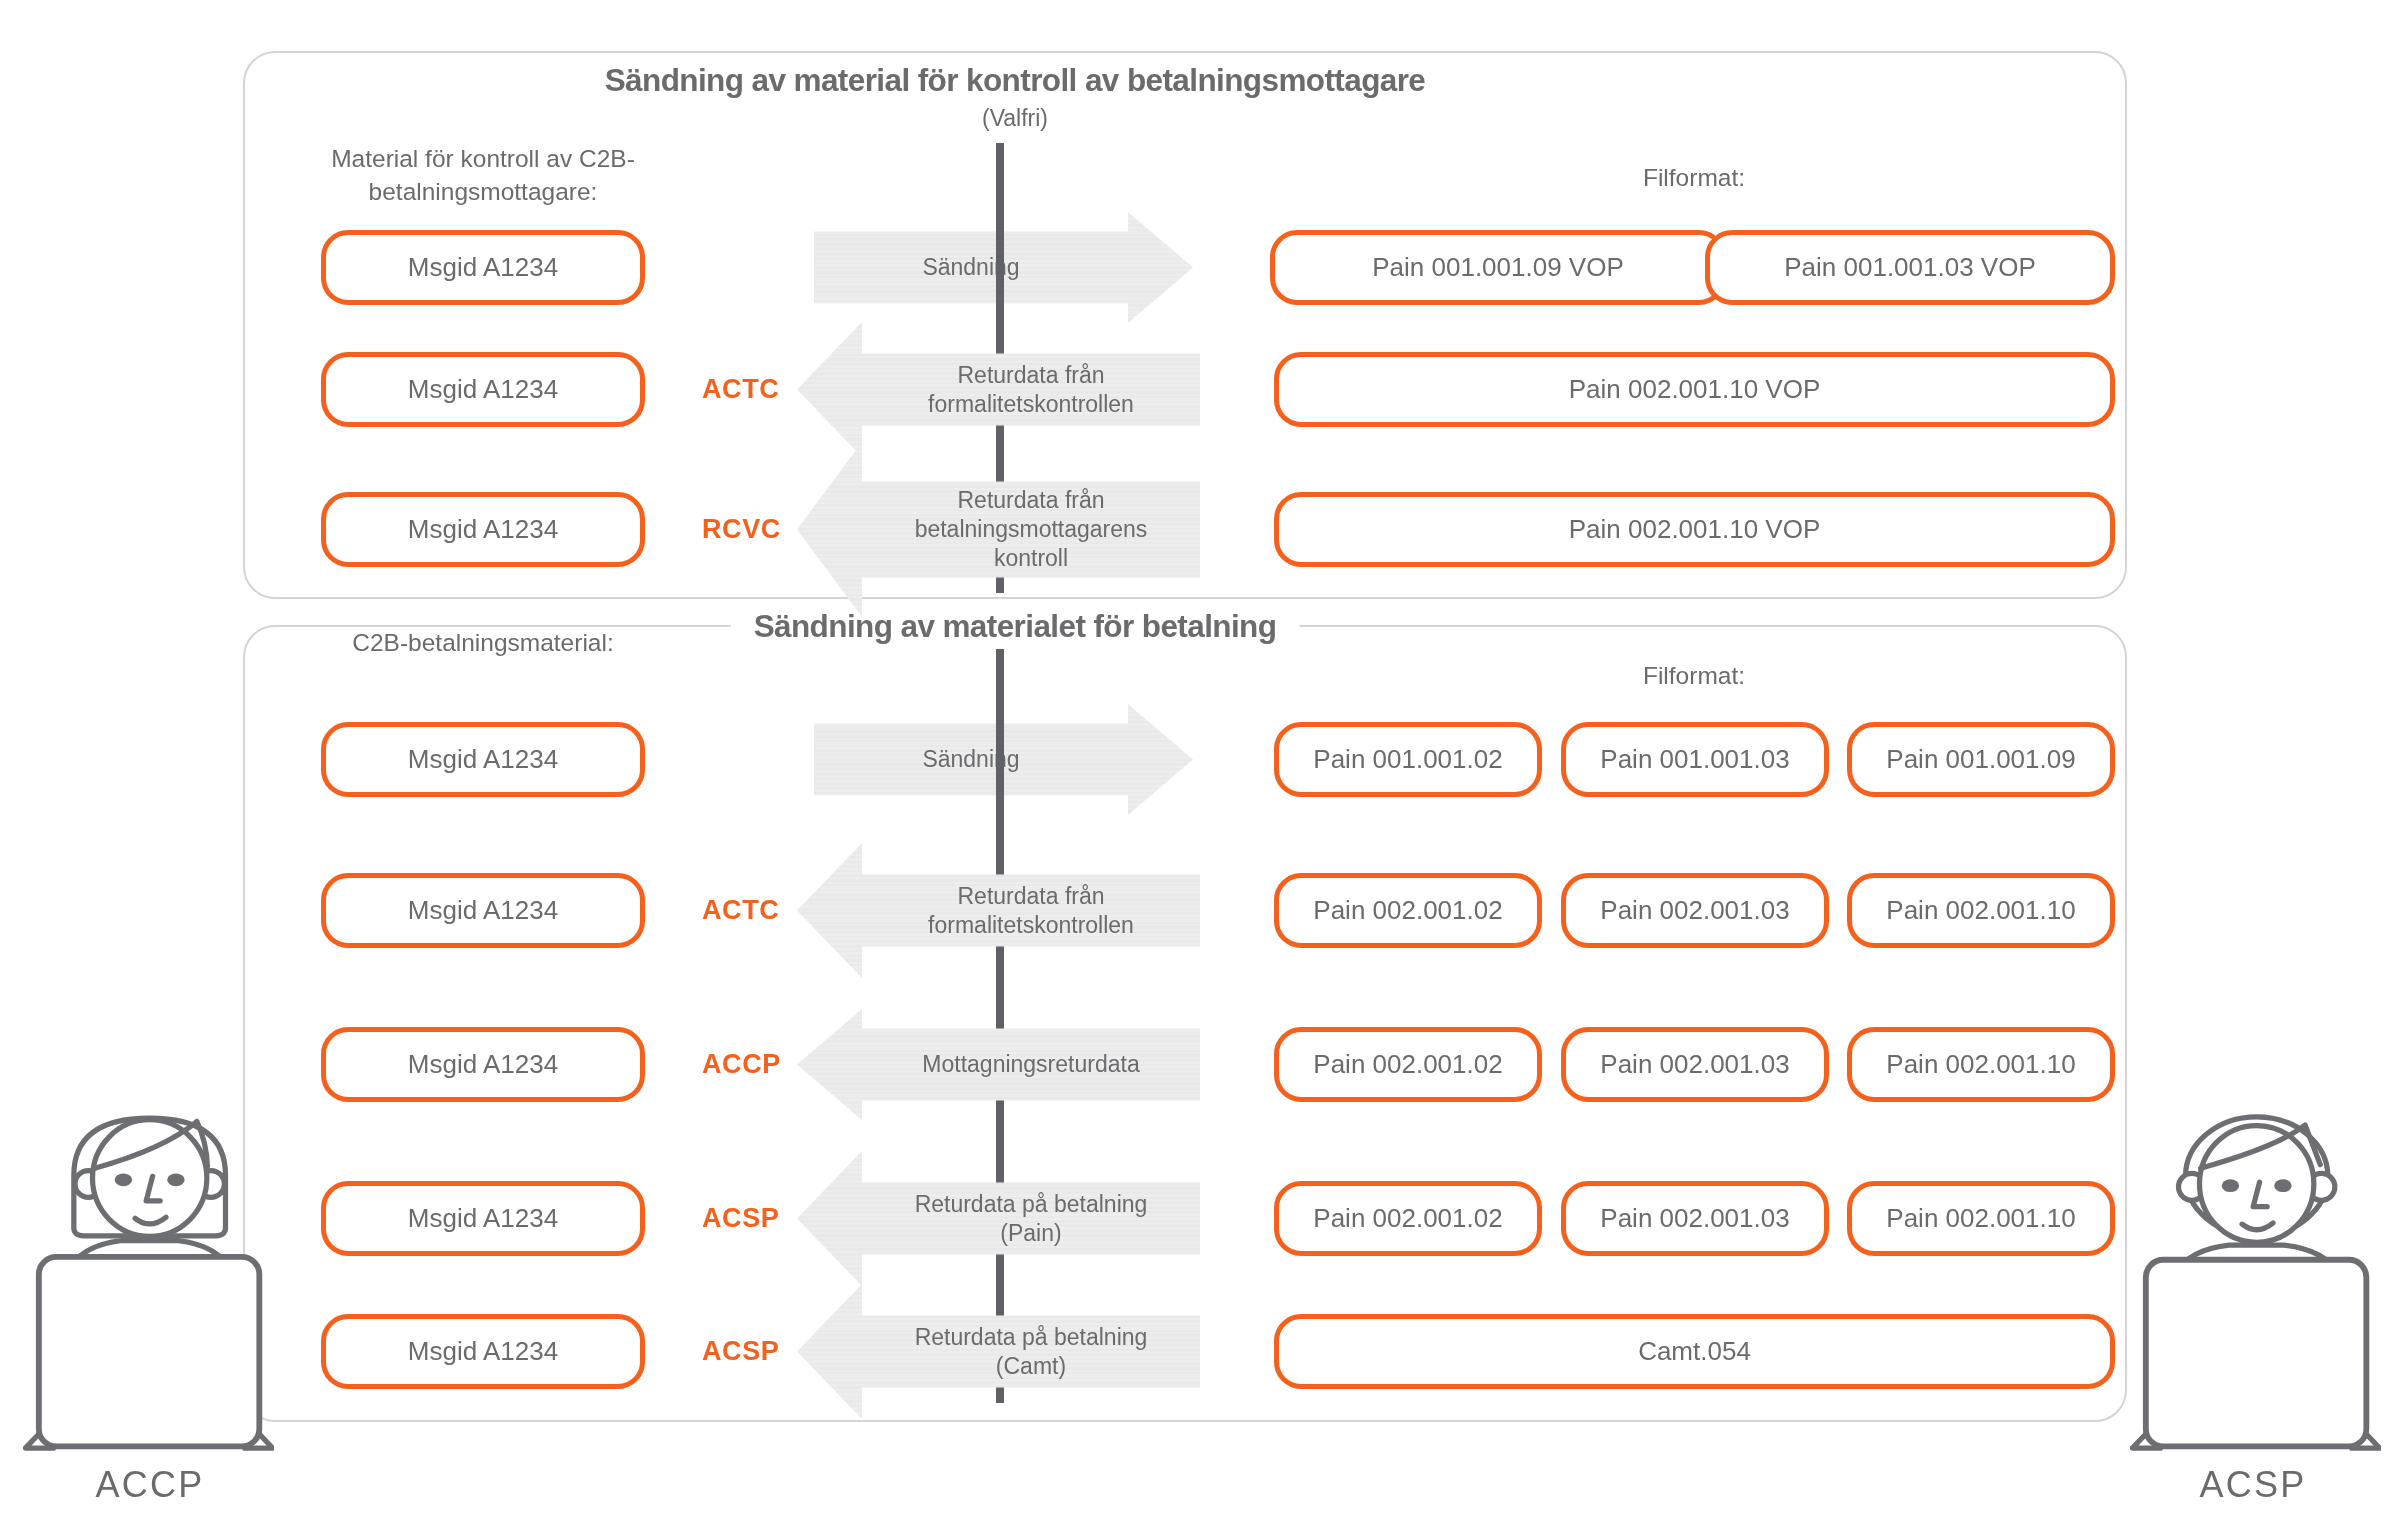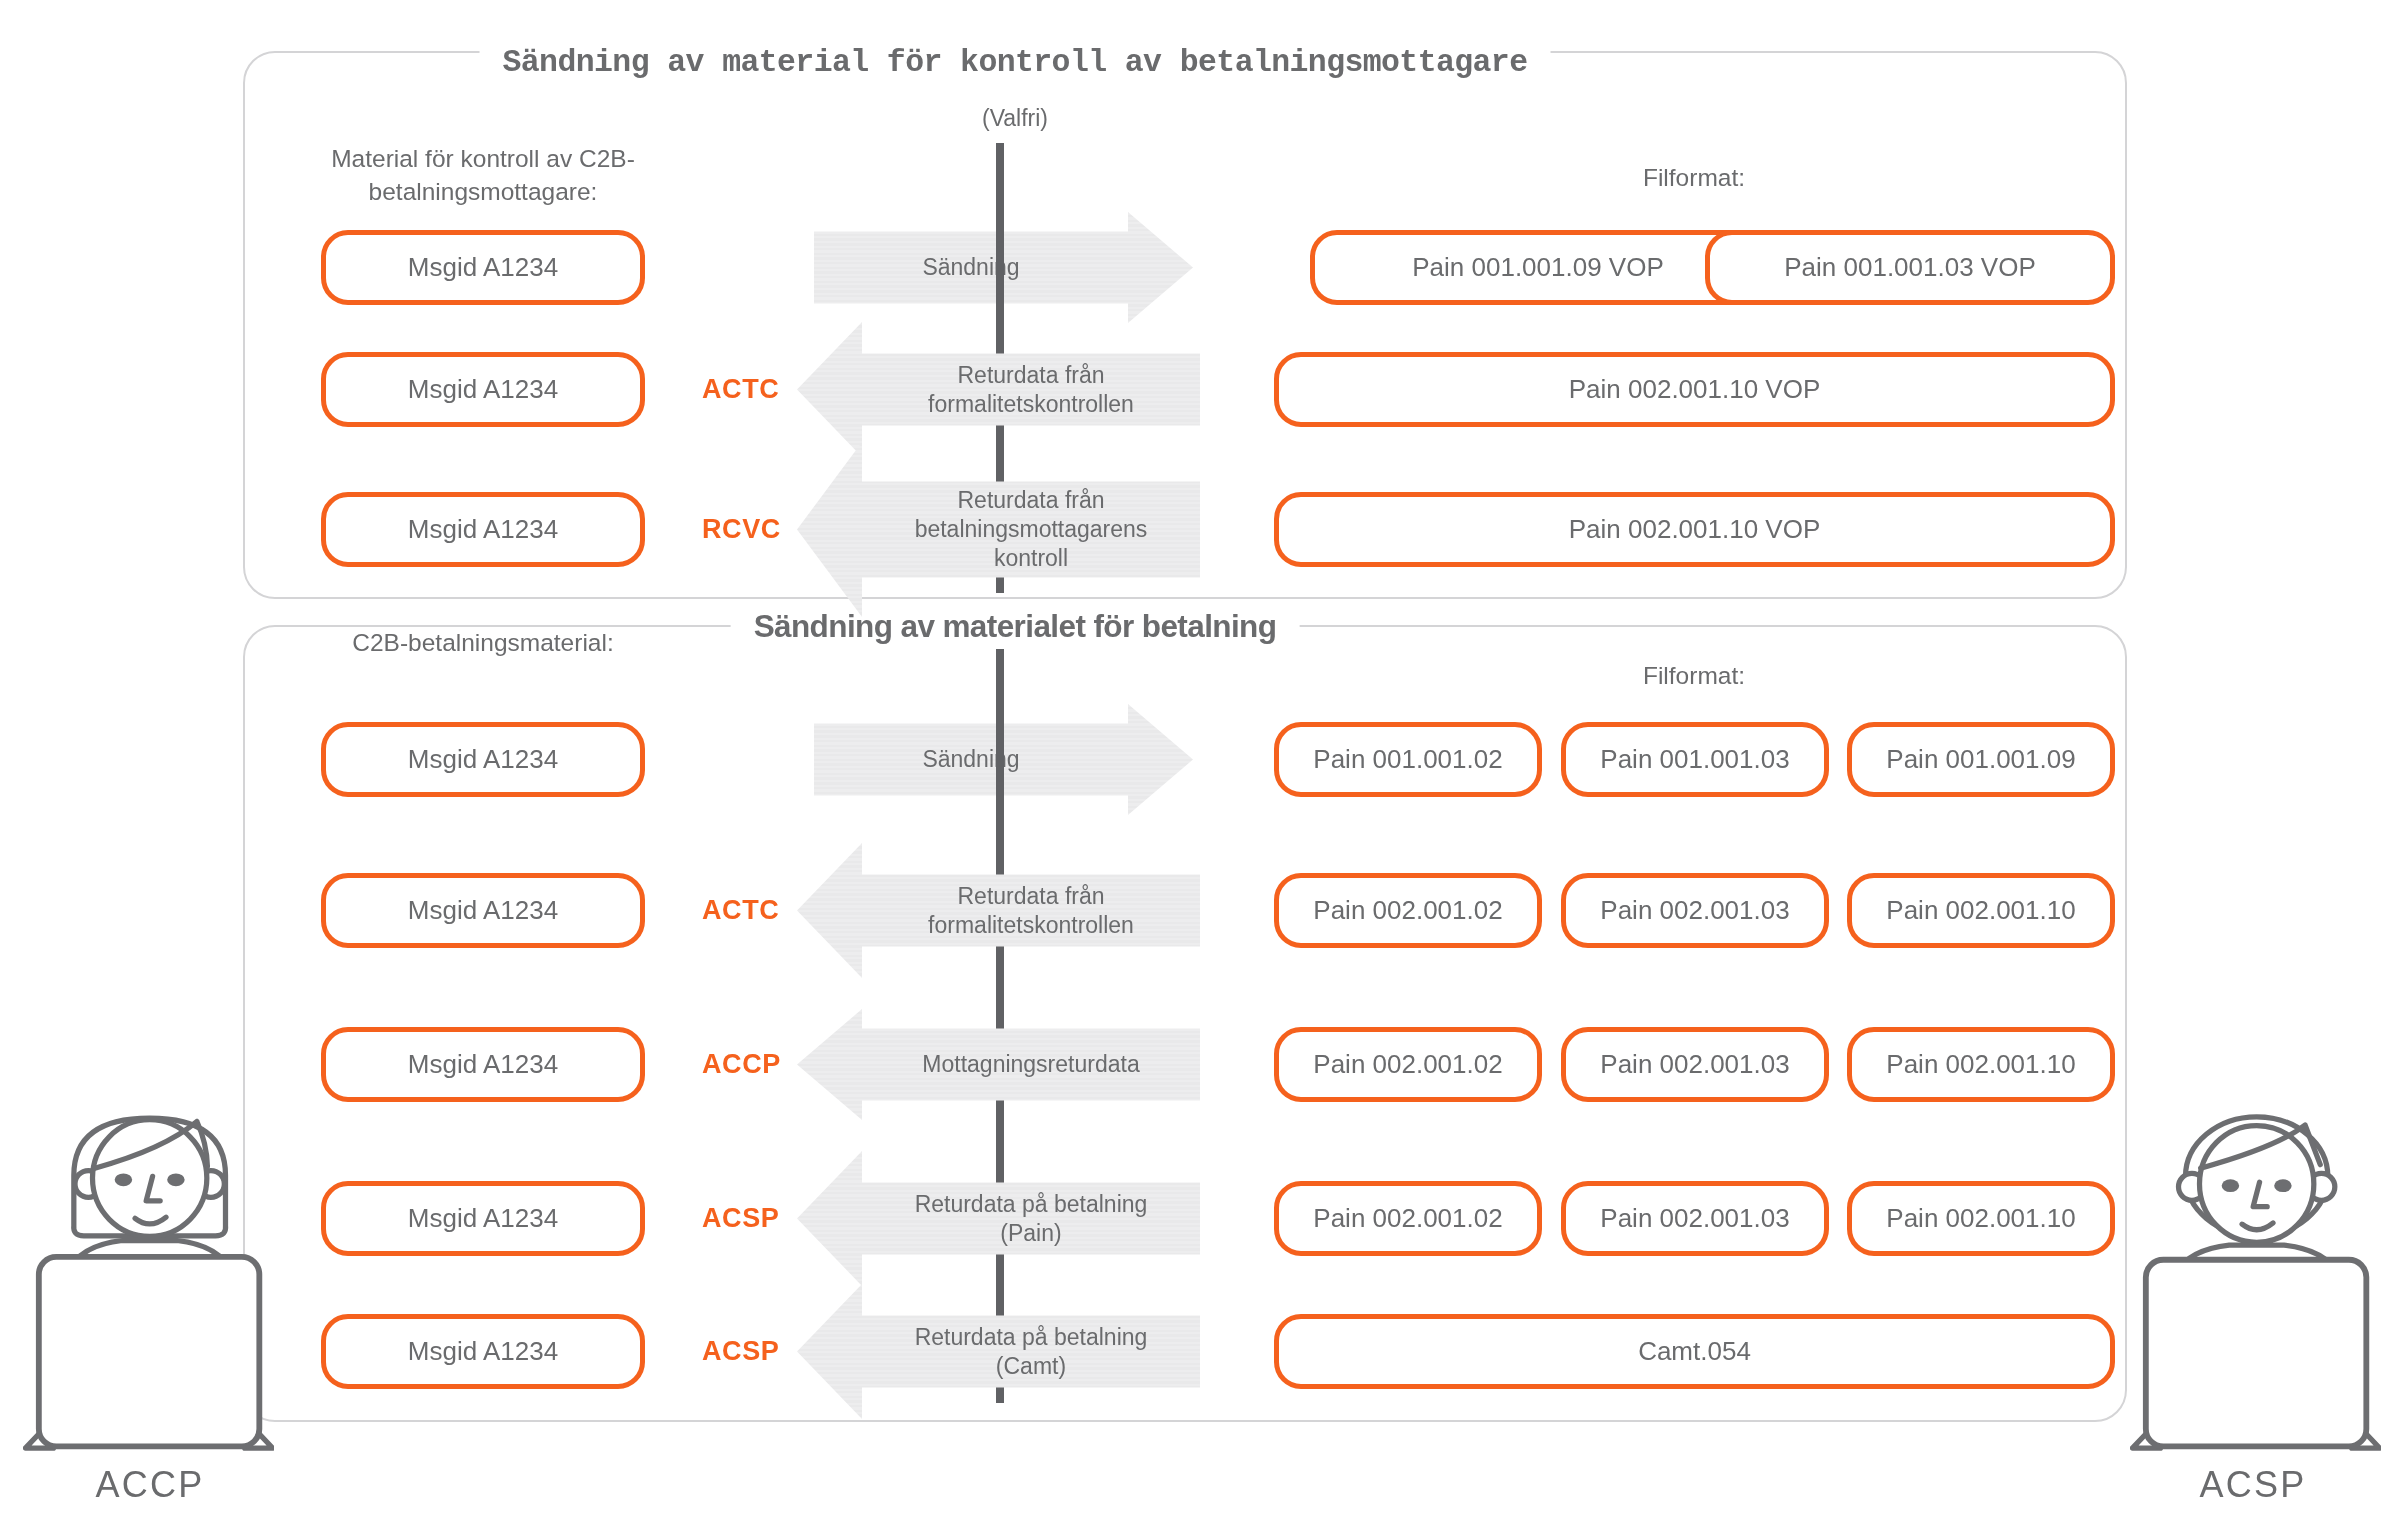--- a/index.html
+++ b/index.html
@@ -67,36 +67,36 @@
     position:absolute;transform:translateX(-50%);font-size:36px;letter-spacing:2.3px;
     color:#6A6B6D;z-index:5;white-space:nowrap;
   }
 </style>
 </head>
 <body>
 
 <div class="panel" id="panel1"></div>
 <div class="panel" id="panel2"></div>
 
-<div class="sec-title" style="top:40px;font-family:Liberation Mono, monospace;">Sändning av material för kontroll av betalningsmottagare</div>
+<div class="sec-title" style="top:57px;">Sändning av material för kontroll av betalningsmottagare</div>
 <div class="sec-subtitle" style="top:103px;">(Valfri)</div>
 <div class="sec-title" style="top:603px;">Sändning av materialet för betalning</div>
 
 <div class="timeline" style="top:143px;height:450px;"></div>
 <div class="timeline" style="top:649px;height:754px;"></div>
 
 <div class="col-head" style="left:279px;width:408px;top:142px;">Material för kontroll av C2B-
 betalningsmottagare:</div>
 <div class="col-head" style="left:1519px;width:350px;top:161px;">Filformat:</div>
 <div class="col-head" style="left:279px;width:408px;top:626px;">C2B-betalningsmaterial:</div>
 <div class="col-head" style="left:1519px;width:350px;top:659px;">Filformat:</div>
 
 <div class="obox msgid" style="top:230px;">Msgid A1234</div>
 <div class="arrow right" style="top:212px;height:111px;">Sändning</div>
-<div class="obox" style="left:1310px;width:456px;top:230px;">Pain 001.001.09 VOP</div>
+<div class="obox" style="left:1270px;width:456px;top:230px;">Pain 001.001.09 VOP</div>
 <div class="obox" style="left:1705px;width:410px;top:230px;">Pain 001.001.03 VOP</div>
 
 <div class="obox msgid" style="top:352px;">Msgid A1234</div>
 <div class="code" style="top:352px;">ACTC</div>
 <div class="arrow left" style="top:322px;height:135px;">Returdata från
 formalitetskontrollen</div>
 <div class="obox" style="left:1274px;width:841px;top:352px;">Pain 002.001.10 VOP</div>
 
 <div class="obox msgid" style="top:492px;">Msgid A1234</div>
 <div class="code" style="top:492px;">RCVC</div>

